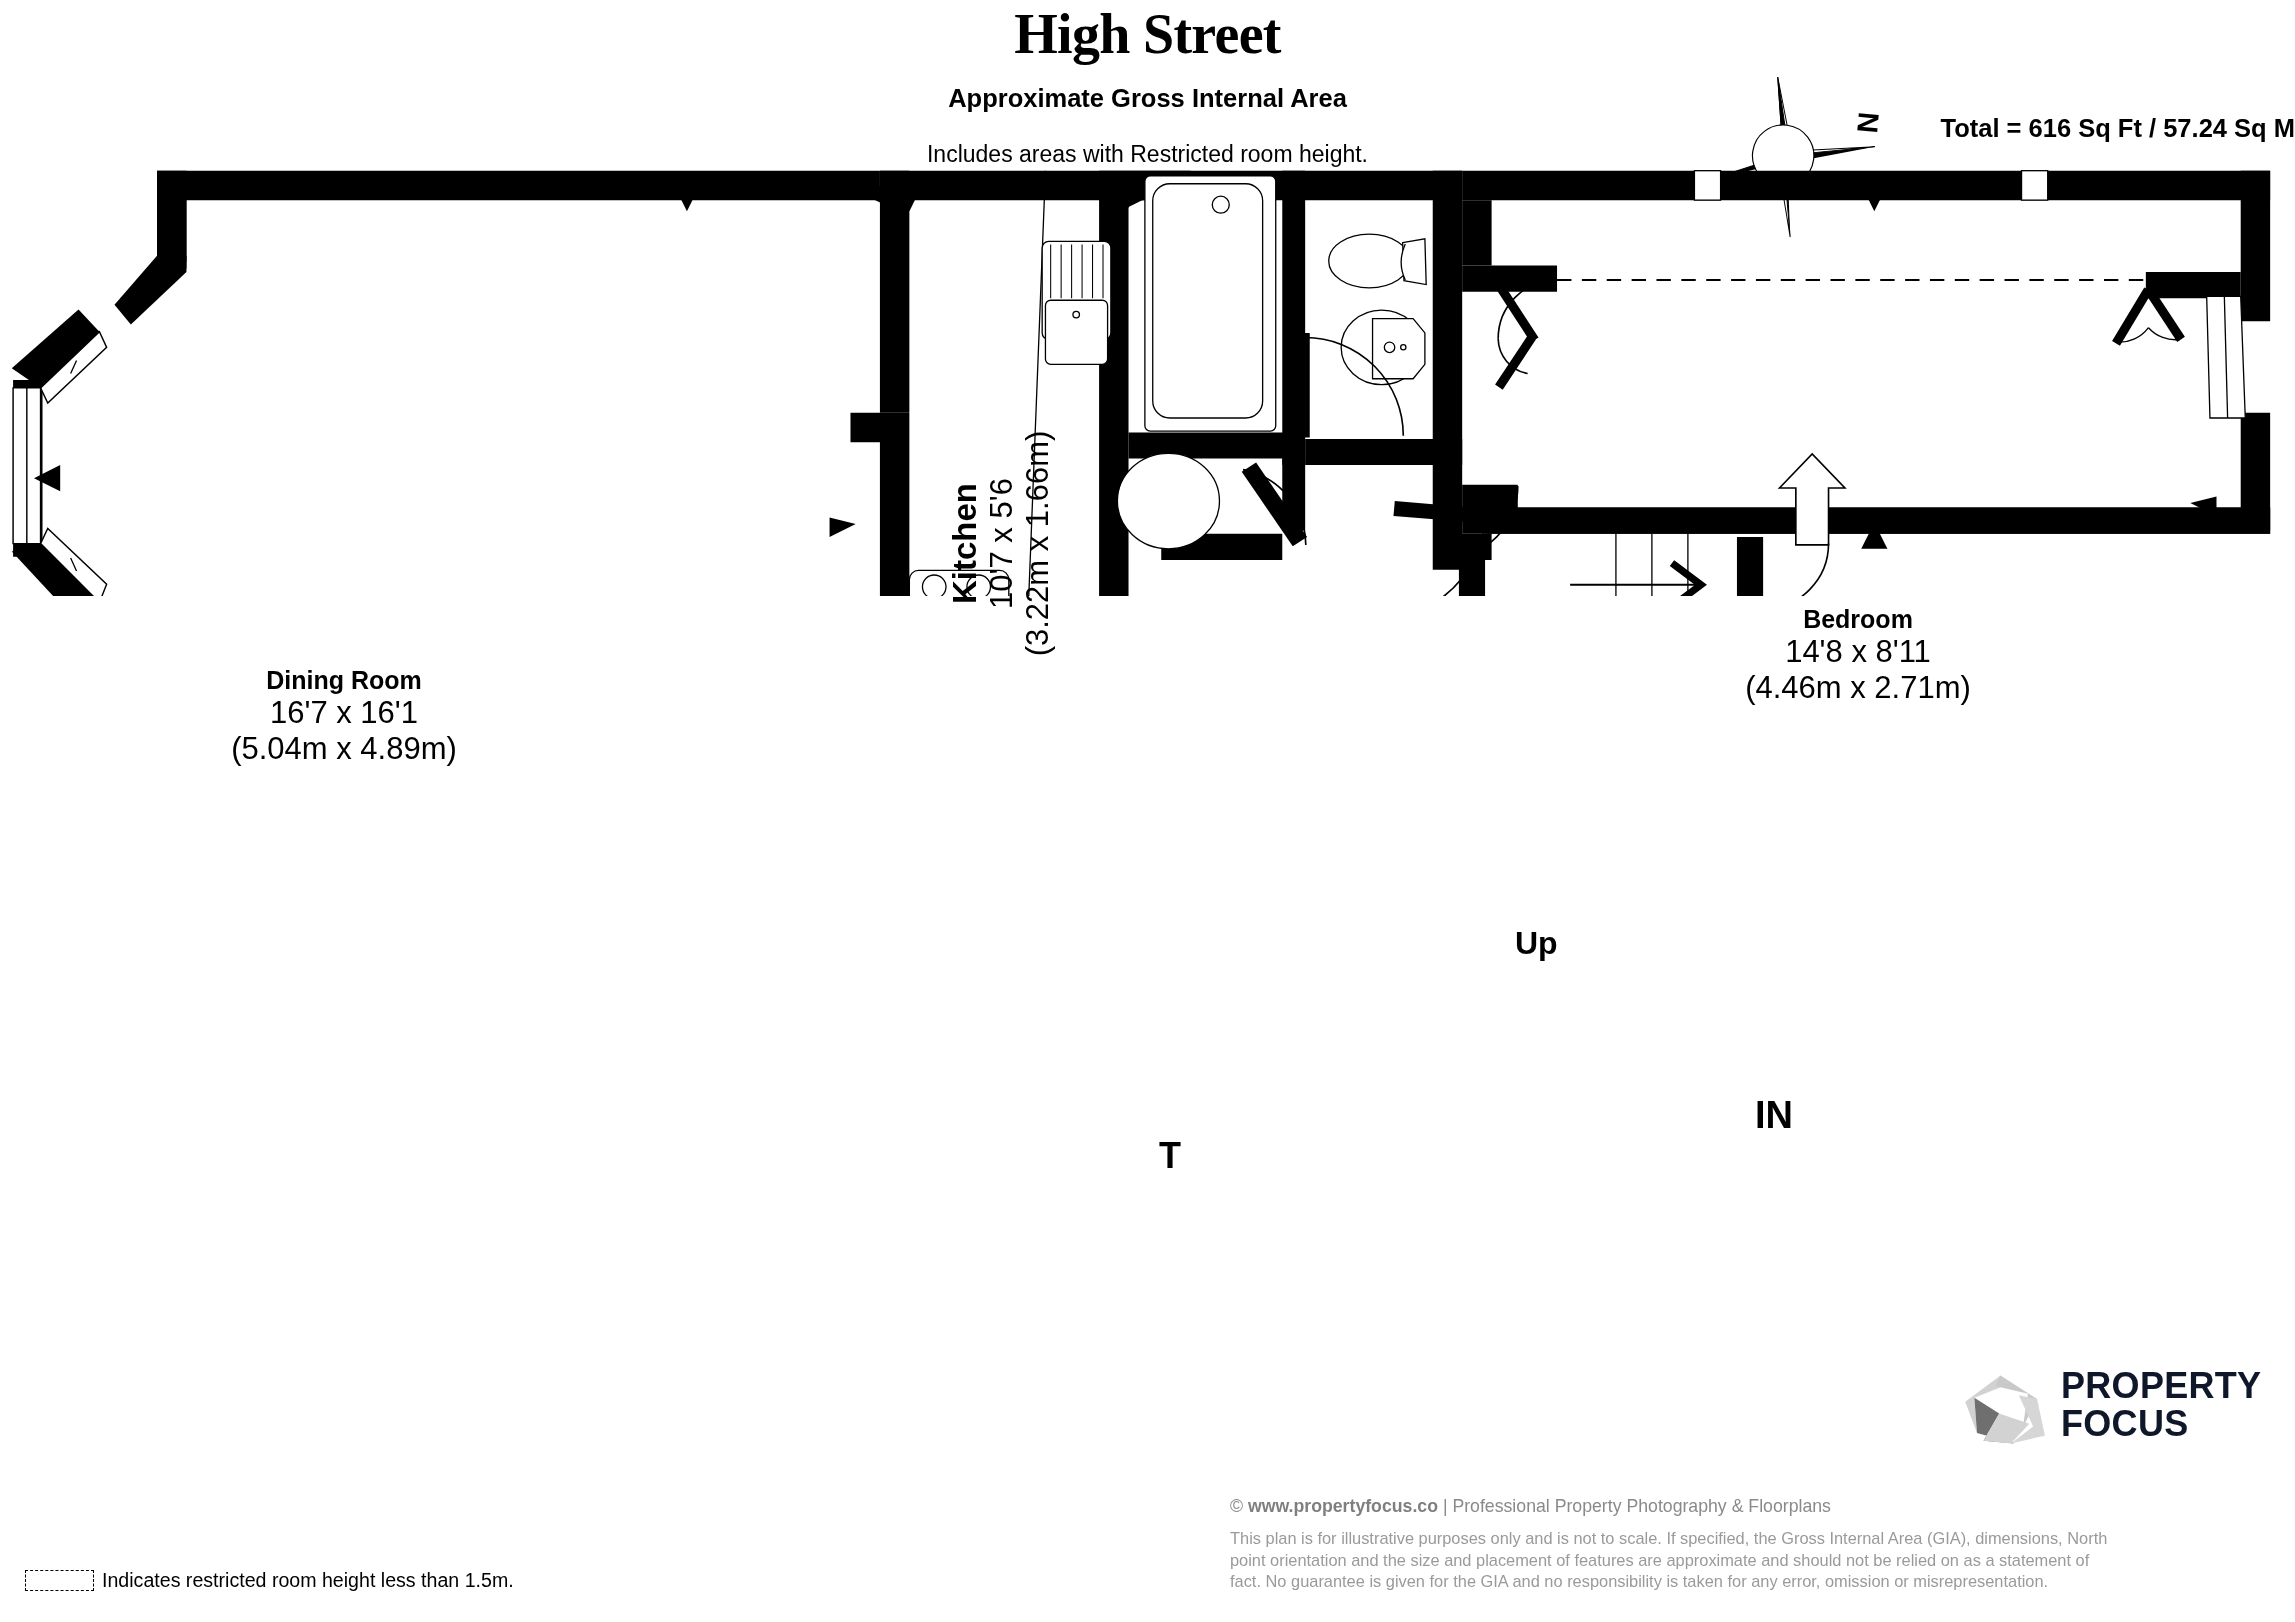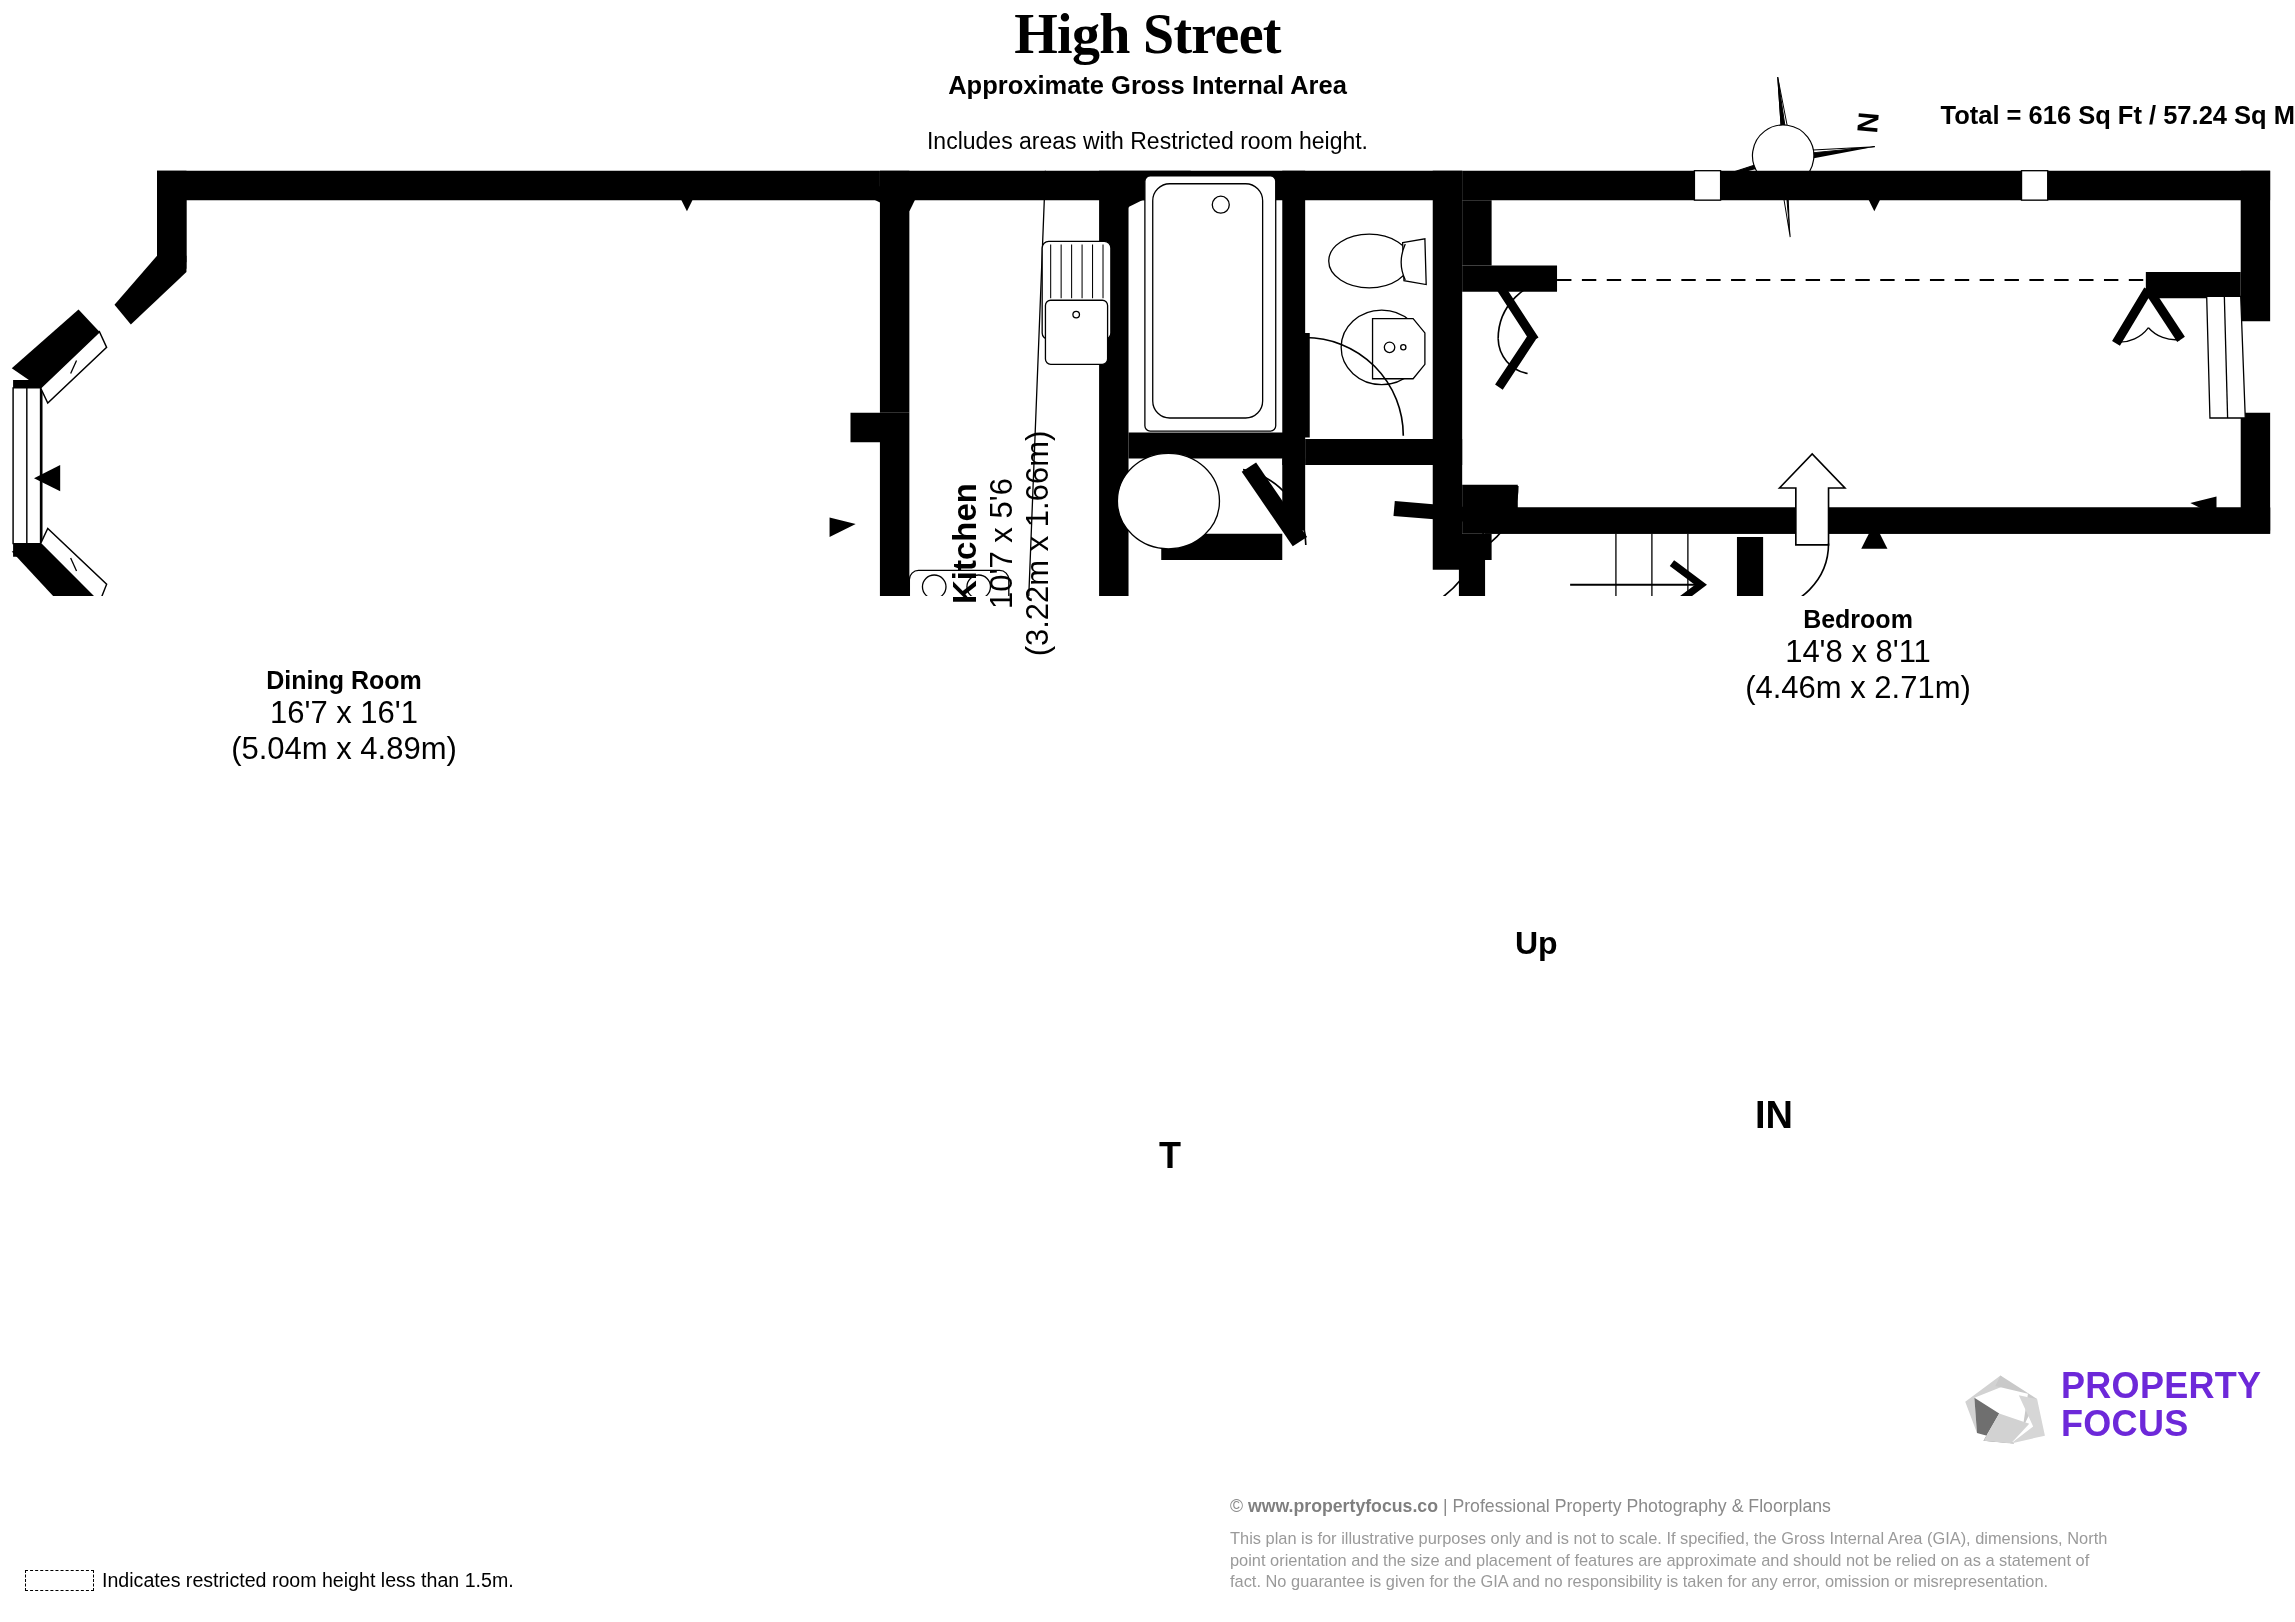--- a/index.html
+++ b/index.html
@@ -10,21 +10,21 @@
   }
   .abs{position:absolute;}
 
   
   #header{left:0;top:0;width:2295px;text-align:center;}
   #plan-title{
     font-family:"Liberation Serif", serif;
     font-weight:bold;font-size:56px;line-height:60px;
     letter-spacing:-0.7px;margin-top:3.9px;
   }
-  #gia-label{font-weight:bold;font-size:25.5px;line-height:30px;margin-top:6px;}
+  #gia-label{font-weight:bold;font-size:25.5px;line-height:30px;margin-top:19px;}
   #gia-total{font-weight:bold;font-size:25.5px;line-height:30px;text-align:right;}
   #gia-note{font-size:23px;line-height:22px;font-weight:normal;}
 
   
   #compass{left:1695px;top:72px;width:209px;height:196px;}
   #compass-label{
     position:absolute;left:162px;top:34px;
     font-weight:bold;font-size:29px;
     transform:rotate(95deg);transform-origin:50% 50%;
   }
@@ -47,21 +47,21 @@
     text-align:center;
   }
   .kitchen-line{display:block;}
   #kitchen-name{font-weight:bold;font-size:33px;}
   #kitchen-dim-i{font-weight:normal;font-size:31px;}
   #kitchen-dim-m{font-weight:normal;font-size:31px;}
 
   
   #logo-block{left:1960px;top:1370px;width:327px;height:79px;}
   #logo-text{position:absolute;left:101px;top:-2.6px;
-    color:#6d28d9;font-weight:bold;font-size:36px;line-height:38px;letter-spacing:0.3px;}
+    color:#0f172a;font-weight:bold;font-size:36px;line-height:38px;letter-spacing:0.3px;}
 
   #copyright{
     left:1230px;top:1495px;width:1047px;text-align:left;
     color:#8a8a8a;font-size:17.7px;line-height:22px;
   }
   #copyright b{font-weight:bold;color:#7f7f7f;}
   #disclaimer{
     left:1230px;top:1528px;width:1054px;
     color:#9a9a9a;font-size:16.4px;line-height:21.6px;
   }

